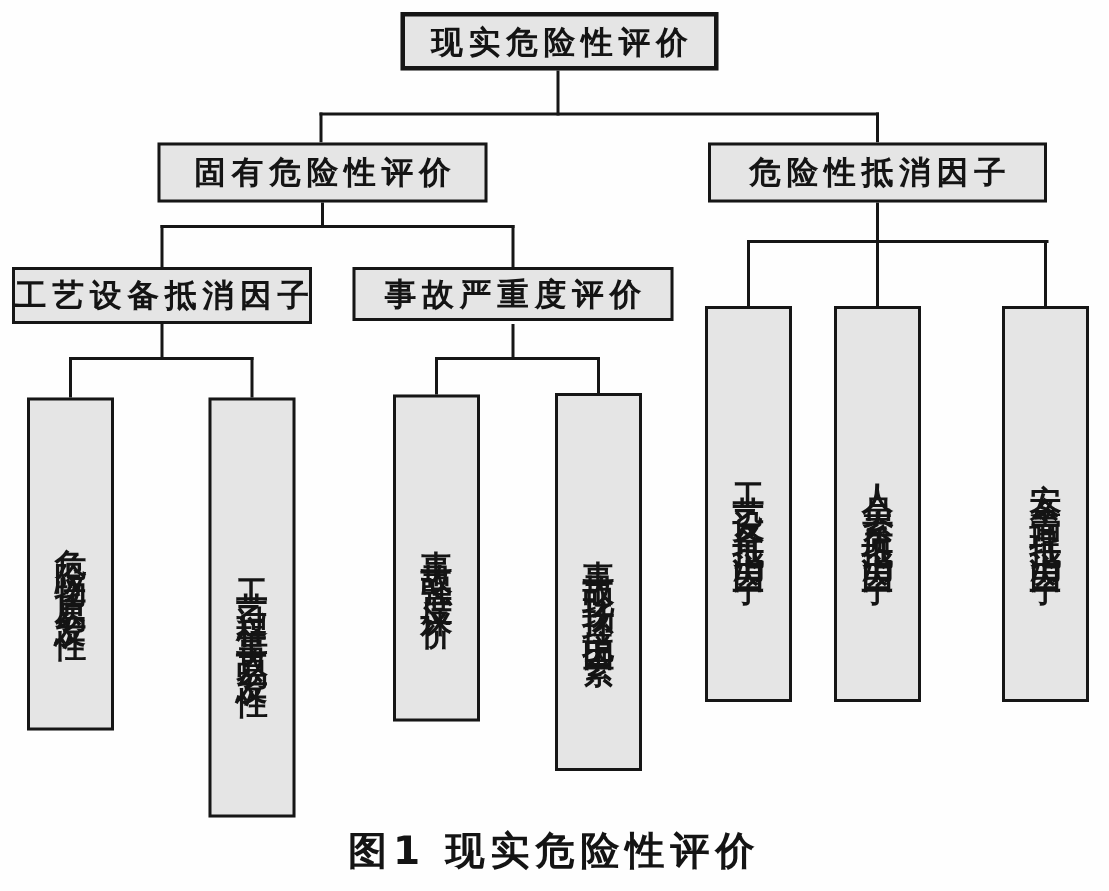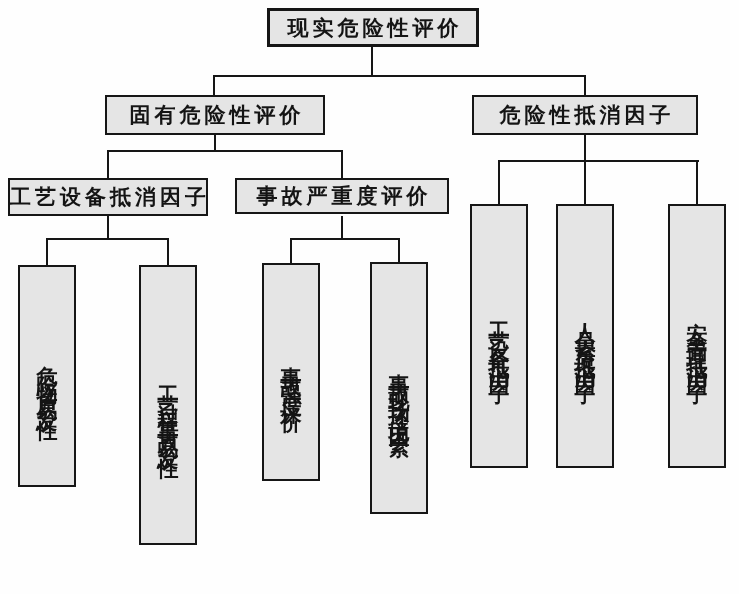--- a/index.html
+++ b/index.html
@@ -94,14 +94,15 @@
   <div class="line" style="left:696px; top:160px; width:2px; height:45px;"></div>
 
   <div class="node v-node" style="left:18px; top:265px; width:58px; height:222px;">危险物质易发性</div>
   <div class="node v-node" style="left:139px; top:265px; width:58px; height:280px;">工艺过程事故易发性</div>
   <div class="node v-node" style="left:262px; top:263px; width:58px; height:218px;">事故强度评价</div>
   <div class="node v-node" style="left:370px; top:262px; width:58px; height:252px;">事故现场环境因素</div>
   <div class="node v-node" style="left:470px; top:204px; width:58px; height:264px;">工艺设备抵消因子</div>
   <div class="node v-node" style="left:556px; top:204px; width:58px; height:264px;">人员素质抵消因子</div>
   <div class="node v-node" style="left:668px; top:204px; width:58px; height:264px;">安全管理抵消因子</div>
 
+  <div class="caption">图1 现实危险性评价</div>
 
 </div>
 
 </body></html>

